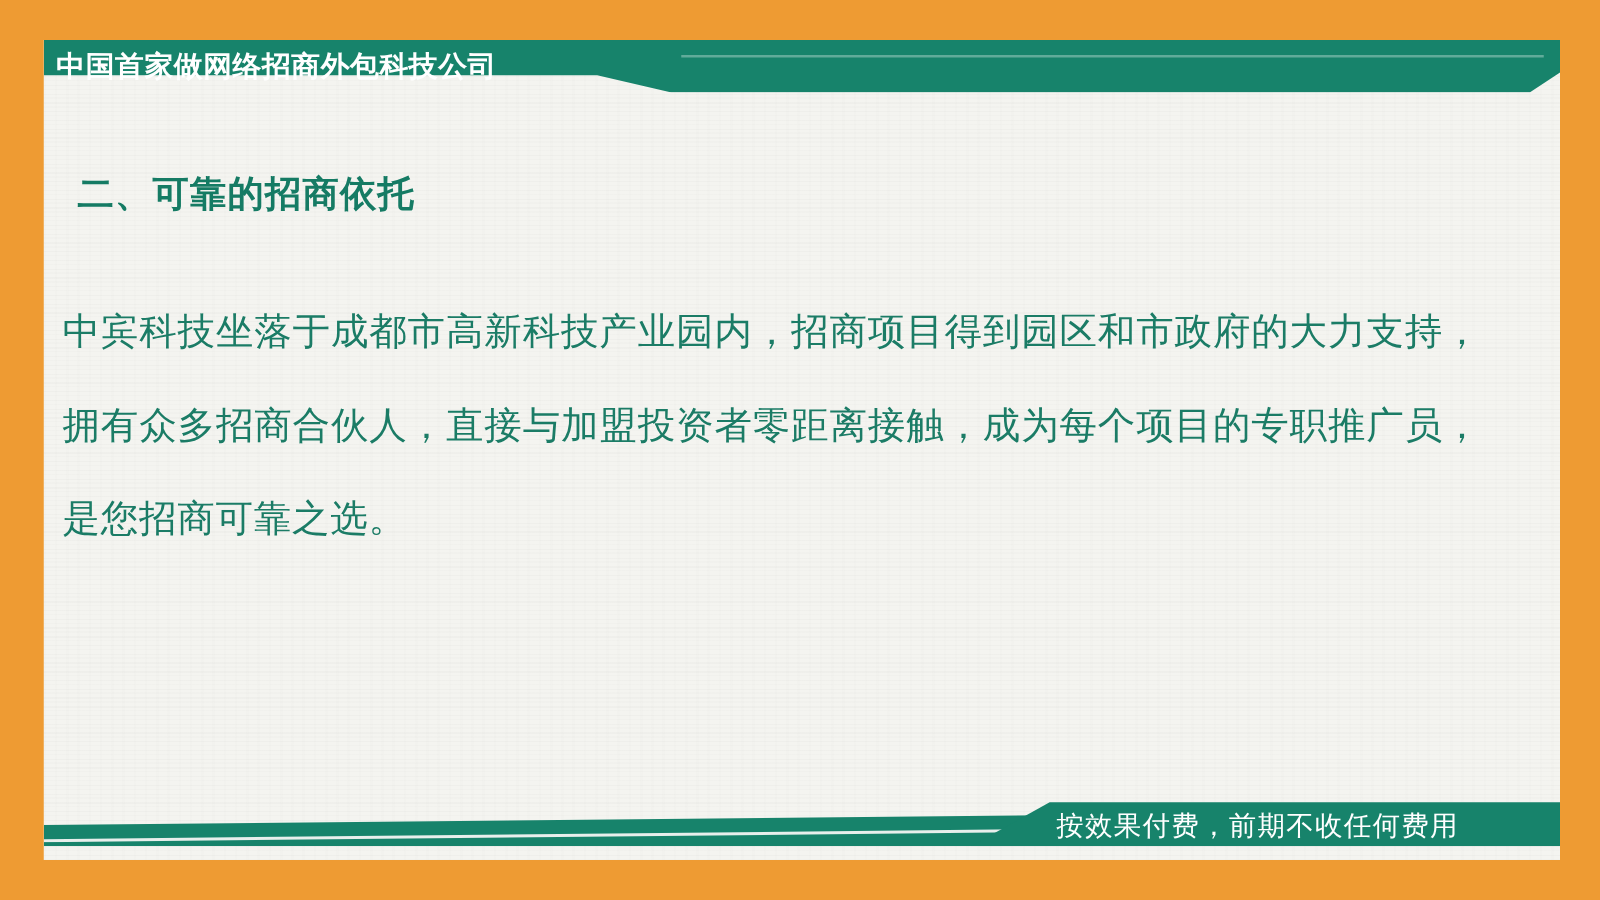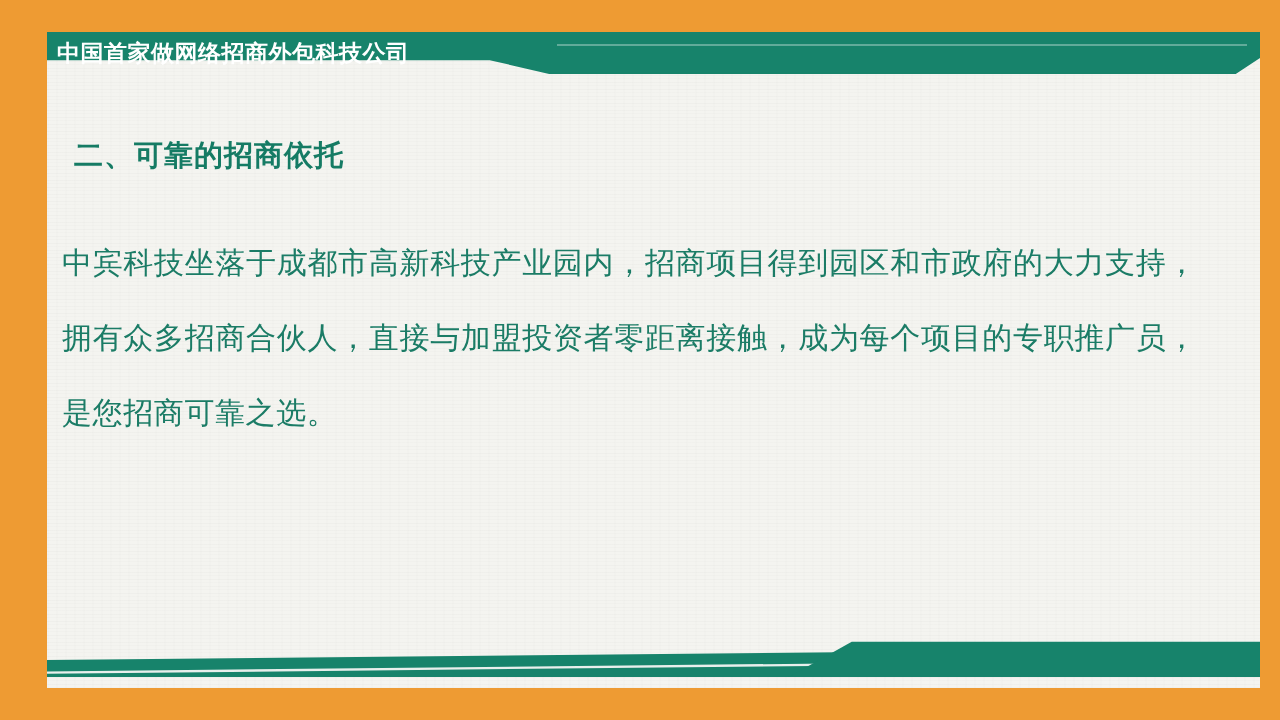--- a/index.html
+++ b/index.html
@@ -13,21 +13,20 @@
     background: #ee9b33;
     font-family: "Liberation Sans", sans-serif;
   }
 
   
   #slide {
     position: relative;
     width: 1016px;
     height: 720px;
     background: #ee9b33;
-    margin-left: 12px;
   }
 
   
   .canvas {
     position: absolute;
     left: 35px;
     top: 32px;
     width: 1213px;
     height: 656px;
     background:
@@ -111,21 +110,21 @@
     white-space: nowrap;
   }
 
   
   .body-copy {
     position: absolute;
     left: 50px;
     top: 228px;
     width: 1135px;
     color: #1b7c66;
-    font-family: Liberation Mono, monospace;
+    font-family: Liberation Serif, serif;
     font-size: 30px;
     line-height: 75px;
     text-align: justify;
     text-align-last: left;
     letter-spacing: .6px;
   }
 
   
   .footer-slant {
     position: absolute;
@@ -180,14 +179,15 @@
   <div class="header-rule"></div>
   <div class="header-title">中国首家做网络招商外包科技公司</div>
 
   <div class="section-heading">二、可靠的招商依托</div>
 
   <div class="body-copy">中宾科技坐落于成都市高新科技产业园内，招商项目得到园区和市政府的大力支持，拥有众多招商合伙人，直接与加盟投资者零距离接触，成为每个项目的专职推广员，是您招商可靠之选。</div>
 
   <div class="footer-slant"></div>
   <div class="footer-hairline"></div>
   <div class="footer-block"></div>
+  <div class="footer-text">按效果付费，前期不收任何费用</div>
 
 </div>
 
 </body></html>

